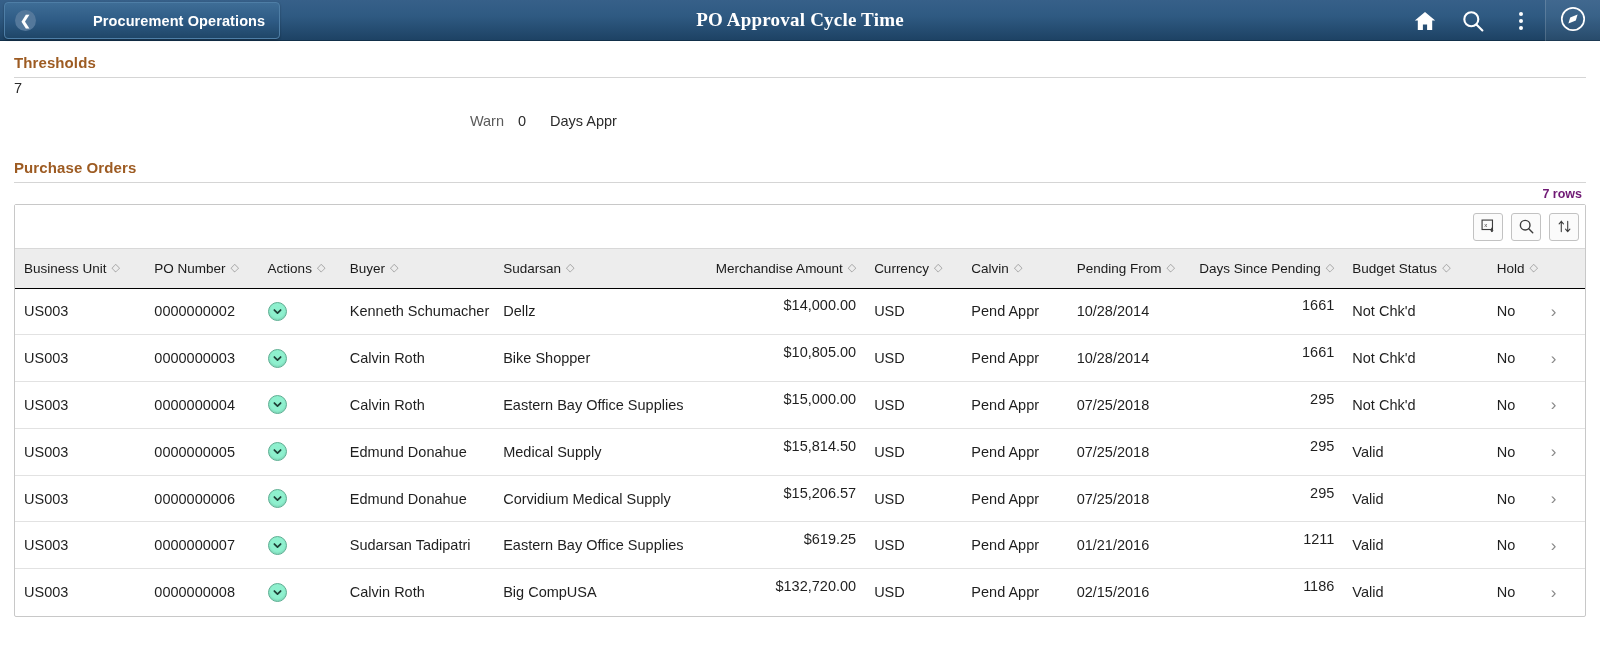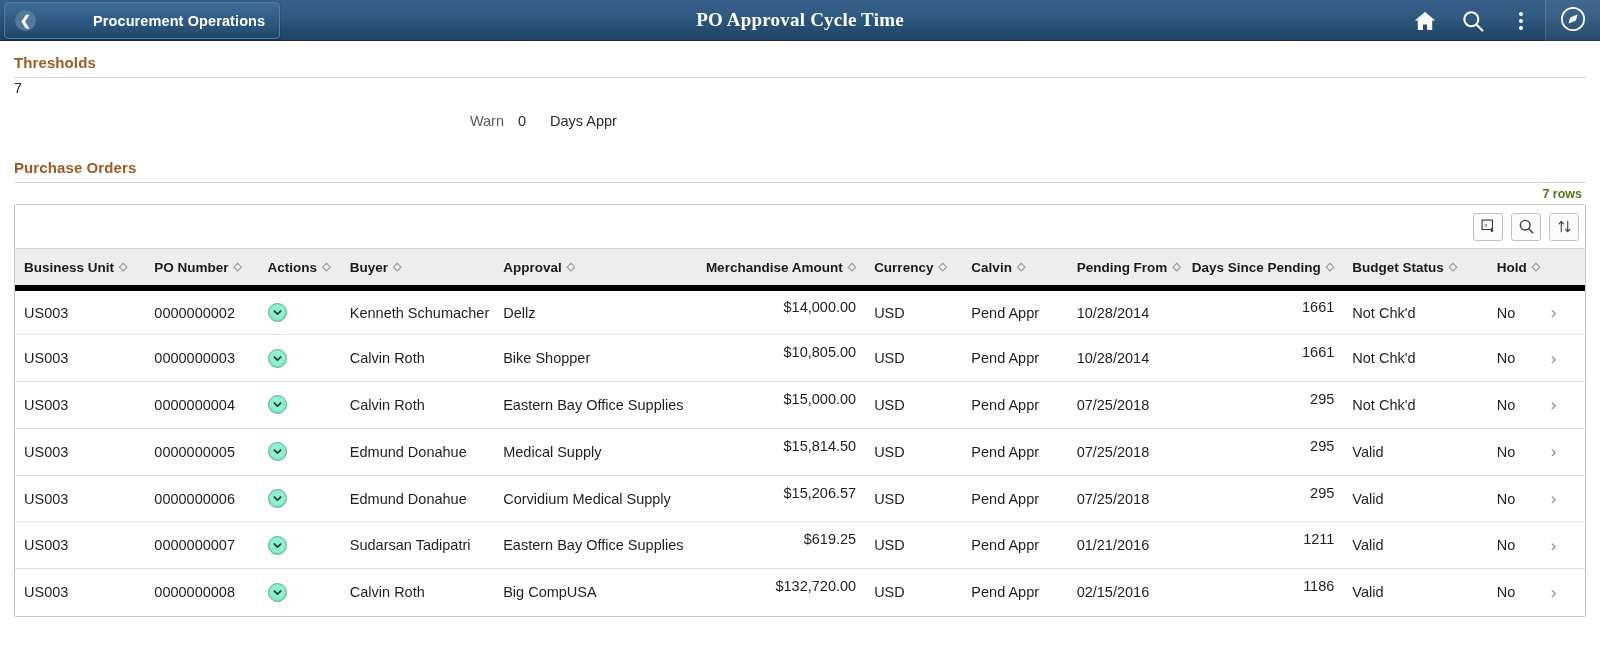--- a/index.html
+++ b/index.html
@@ -133,21 +133,21 @@
     font-size: 14.5px;
     padding-left: 14px;
   }
 
   
   .grid-wrap { margin-top: 4px; }
   .rows-count {
     text-align: right;
     font-size: 12.5px;
     font-weight: bold;
-    color: #4d7c0f;
+    color: #701a75;
     padding-right: 4px;
     padding-bottom: 3px;
   }
   .grid-box {
     border: 1px solid #c8c8c8;
     border-radius: 2px;
     background: #fff;
   }
   .grid-toolbar {
     height: 44px;
@@ -169,23 +169,23 @@
   }
   .tb-btn svg { display: block; }
 
   table.grid {
     width: 100%;
     border-collapse: collapse;
     table-layout: fixed;
   }
   table.grid thead th {
     background: #ededed;
-    border-bottom: 6px solid #000000;
+    border-bottom: 1px solid #000000;
     font-size: 13.5px;
-    font-weight: bold;
+    font-weight: normal;
     color: #1a1a1a;
     text-align: left;
     height: 39px;
     padding: 0 0 0 9px;
     white-space: nowrap;
     cursor: pointer;
     vertical-align: middle;
   }
   table.grid thead th.num { text-align: right; padding: 0 9px 0 0; }
   .th-inner { display: inline-flex; align-items: center; gap: 5px; }
@@ -385,21 +385,21 @@
                 </span></th>
             <th><span class="th-inner">
                   <span>Actions</span>
                   <span class="sort-ico">◇</span>
                 </span></th>
             <th><span class="th-inner">
                   <span>Buyer</span>
                   <span class="sort-ico">◇</span>
                 </span></th>
             <th><span class="th-inner">
-                  <span>Approval</span>
+                  <span>Sudarsan</span>
                   <span class="sort-ico">◇</span>
                 </span></th>
             <th class="num"><span class="th-inner">
                   <span>Merchandise Amount</span>
                   <span class="sort-ico">◇</span>
                 </span></th>
             <th><span class="th-inner">
                   <span>Currency</span>
                   <span class="sort-ico">◇</span>
                 </span></th>

